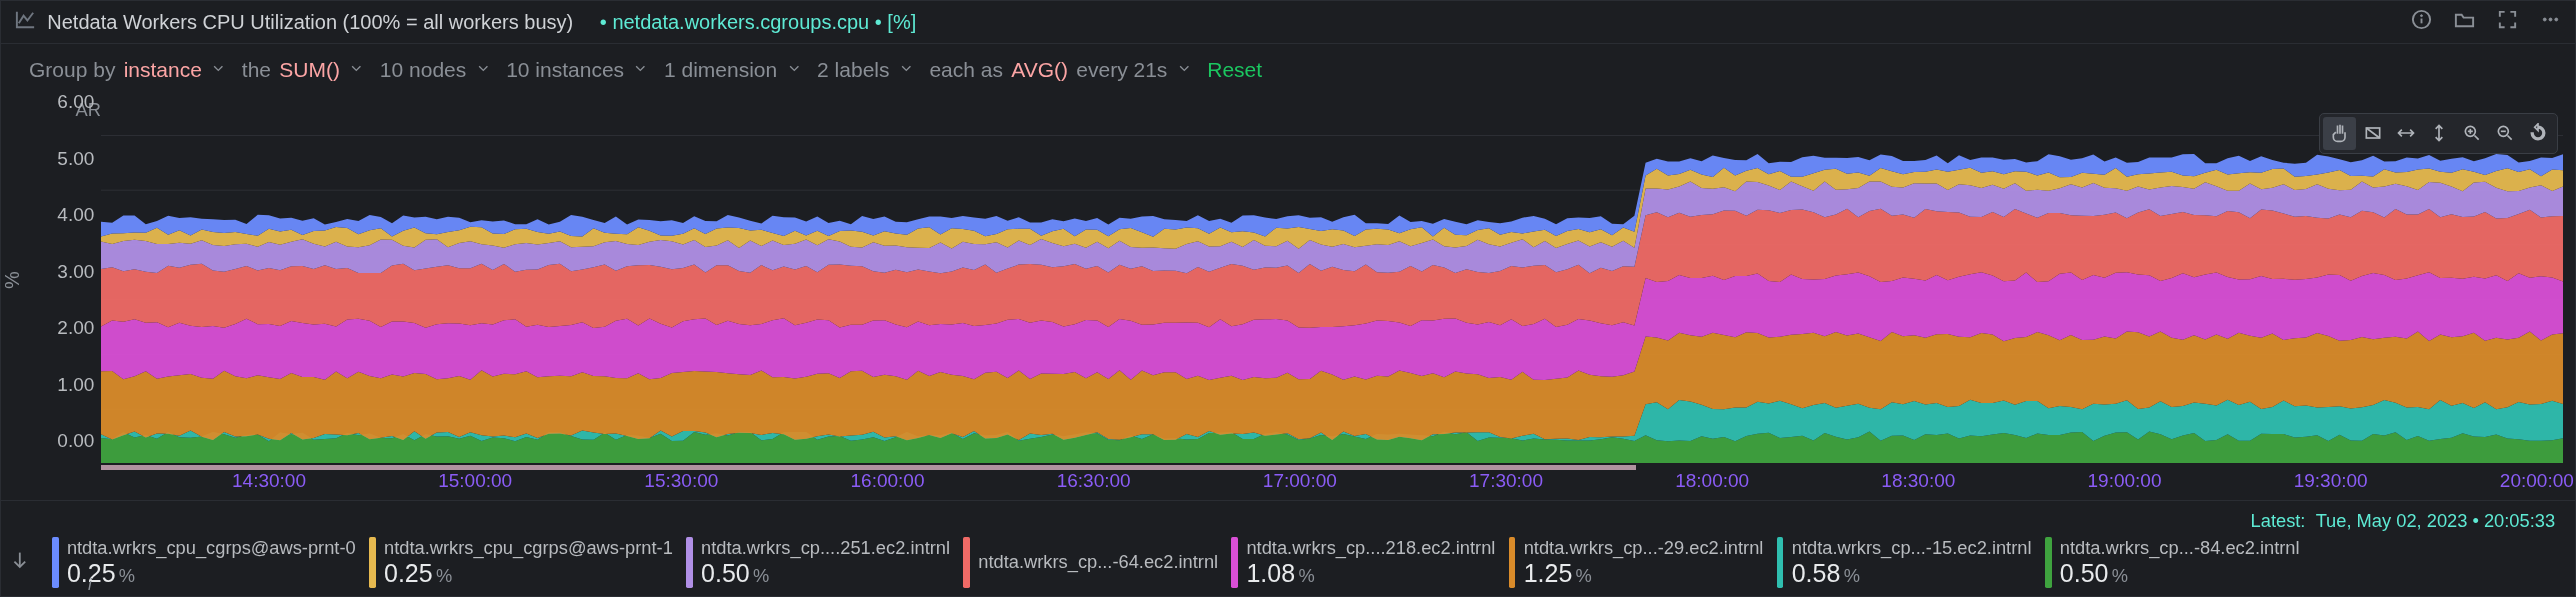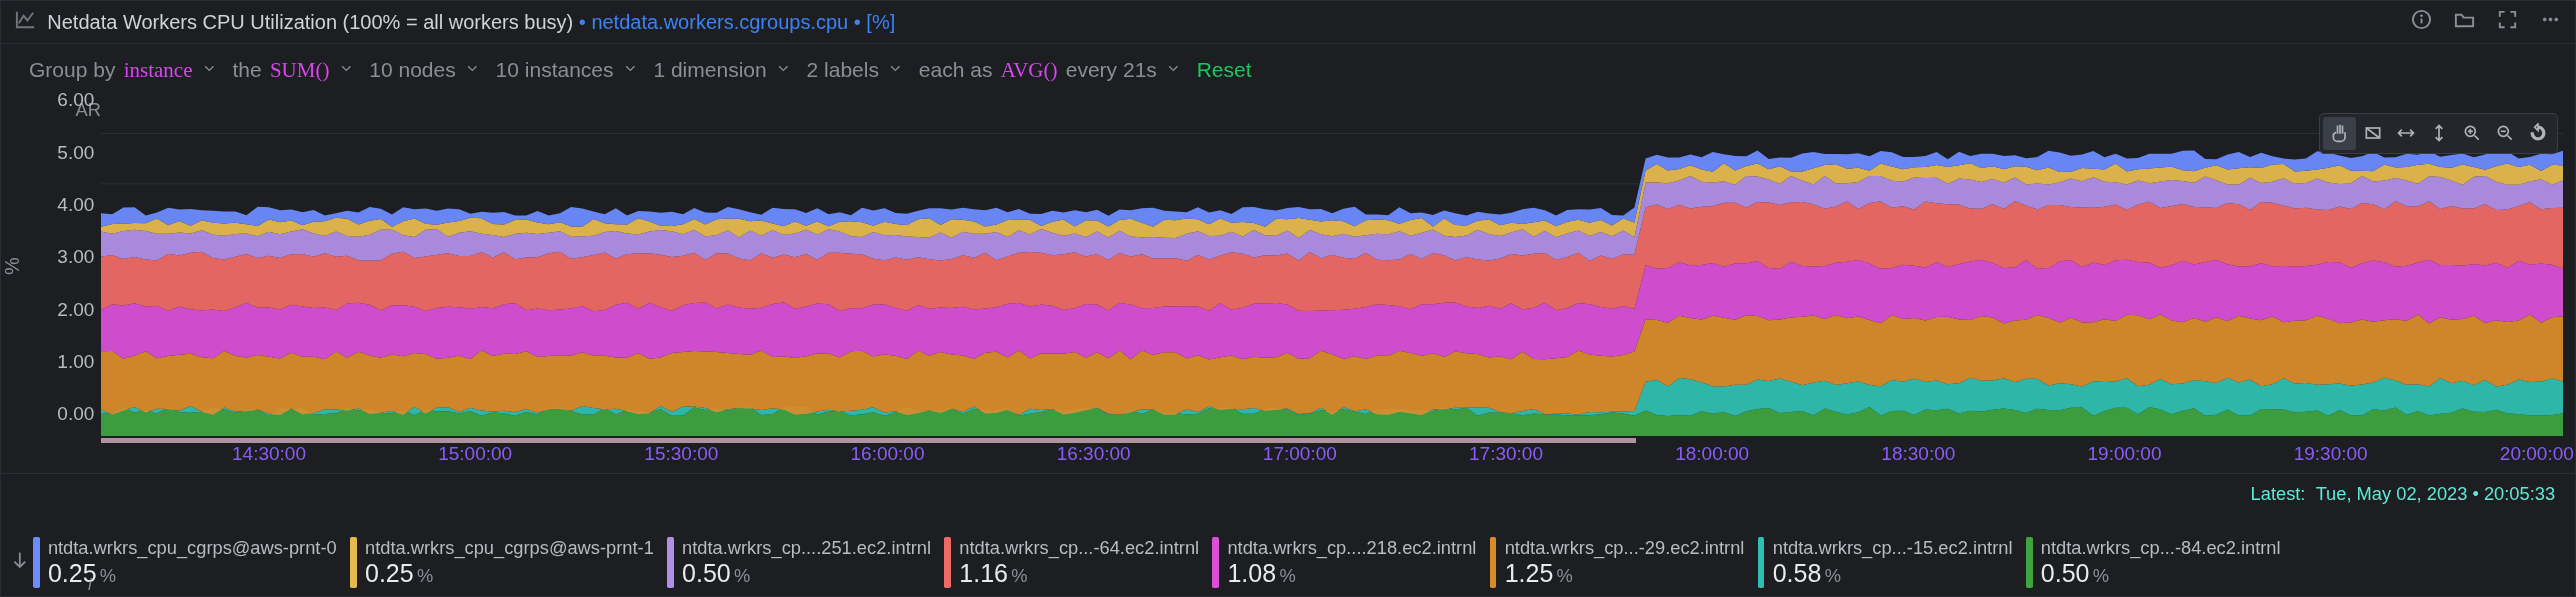--- a/index.html
+++ b/index.html
@@ -2,47 +2,47 @@
 <html><head>
 <meta charset="utf-8">
 <style>
 * { margin: 0; padding: 0; box-sizing: border-box; }
 html, body { width: 2576px; height: 597px; background: #1c1e22; color: #b8bbbf; font-family: -apple-system, BlinkMacSystemFont, "Segoe UI", sans-serif; font-size: 20px; }
 .panel { width: 100%; height: 100%; border: 0.8px solid #2a2d33; display: flex; flex-direction: column; }
 .titlebar { height: 43px; display: flex; align-items: center; padding: 0 13.3px; border-bottom: 0.8px solid #2a2d33; }
 .titlebar .left { display: flex; align-items: center; gap: 10px; flex: 1; }
 .titlebar .title-icon svg { width: 23px; height: 23px; stroke: #6f7680; fill: none; }
 .titlebar .title-text { color: #cfd2d6; font-size: 20px; }
-.titlebar .title-sub { color: #3b82f6; }
+.titlebar .title-sub { color: #5eead4; margin-left: 21px; }
 .titlebar .right { display: flex; align-items: center; gap: 20px; }
 .titlebar .right svg { width: 23px; height: 23px; stroke: #8a8f96; fill: none; }
 .toolbar { height: 52px; display: flex; align-items: center; gap: 15px; padding: 0 28px; font-size: 21px; }
 .toolbar .seg { display: flex; align-items: center; gap: 8.3px; }
 .toolbar .label-dim { color: #8a8f96; }
-.toolbar .label-white { color: #d946ef; font-family: Liberation Serif, serif; }
+.toolbar .label-white { color: #fca5a5; }
 .toolbar .chev svg { width: 16.6px; height: 16.6px; stroke: #8a8f96; fill: none; }
 .toolbar .reset { color: #1bc760; }
 .chart-area { flex: 1; position: relative; display: flex; }
 .y-axis { width: 100px; position: relative; }
 .y-title { position: absolute; left: 3.3px; top: 50%; transform: translateY(-50%) rotate(-90deg); color: #8a8f96; font-size: 20px; }
 .y-ticks { position: absolute; right: 6.7px; top: 0; bottom: 0; }
 .y-tick { position: absolute; right: 0; transform: translateY(-50%); color: #b8bbbf; font-size: 19px; text-align: right; }
 .ar-label { position: absolute; right: 0; top: 3.3px; color: #8a8f96; font-size: 18.3px; }
 .plot { flex: 1; position: relative; margin: 11.6px 11.6px 0 0; }
 .grid line { stroke: #32353b; stroke-width: 1; }
 .chart-svg { position: absolute; inset: 0; width: 100%; height: 100%; }
 .toolbox { position: absolute; right: 5px; top: 5px; display: flex; gap: 0; background: #24262b; border: 0.8px solid #3a3e45; border-radius: 5px; padding: 3.3px; }
 .toolbox .tool { width: 33px; height: 33px; display: flex; align-items: center; justify-content: center; border-radius: 3.3px; }
 .toolbox .tool.active { background: #3b3f47; }
 .toolbox .tool svg { width: 20px; height: 20px; stroke: #b0b4ba; fill: none; stroke-width: 2; }
 .x-axis { height: 37px; position: relative; margin-left: 100px; }
 .x-tick { position: absolute; top: 6.7px; transform: translateX(-50%); color: #8b5cf6; font-size: 19px; }
 .footer { border-top: 0.8px solid #2a2d33; padding: 5px 8.3px 8.3px 8.3px; }
 .latest { text-align: right; color: #5eead4; font-size: 18.3px; padding: 3.3px 11.6px 5px 0; }
-.legend-row { display: flex; align-items: center; gap: 2px; margin-top: 27px; }
+.legend-row { display: flex; align-items: center; gap: 21px; }
 .arrow-down svg { width: 21.6px; height: 21.6px; stroke: #8a8f96; fill: none; }
 .legend-items { display: flex; gap: 13.3px; flex: 1; }
 .legend-item { display: flex; gap: 8.3px; align-items: stretch; }
 .swatch { width: 6.7px; border-radius: 1.7px; }
 .legend-text { display: flex; flex-direction: column; justify-content: center; }
 .legend-name { color: #b8bbbf; font-size: 18.3px; white-space: nowrap; }
 .legend-val { color: #e8eaec; font-size: 25px; }
 .legend-val .unit { color: #8a8f96; font-size: 18.3px; margin-left: 3.3px; }
 .i-label { position: absolute; left: 88px; bottom: 1.7px; color: #8a8f96; font-size: 16.6px; font-style: italic; }
 .track { position: absolute; left: 0; right: 0; bottom: -6.7px; height: 5px; background: #f1c5d6; opacity: 0.7; }
@@ -261,21 +261,20 @@
             <div class="swatch" style="background:#b08fe6"></div>
             <div class="legend-text">
               <div class="legend-name">ntdta.wrkrs_cp....251.ec2.intrnl</div>
               <div class="legend-val">0.50<span class="unit">%</span></div>
             </div>
           </div>
           <div class="legend-item">
             <div class="swatch" style="background:#ef6a66"></div>
             <div class="legend-text">
               <div class="legend-name">ntdta.wrkrs_cp...-64.ec2.intrnl</div>
-              <div class="legend-val">1.16<span class="unit">%</span></div>
             </div>
           </div>
           <div class="legend-item">
             <div class="swatch" style="background:#d94fd6"></div>
             <div class="legend-text">
               <div class="legend-name">ntdta.wrkrs_cp....218.ec2.intrnl</div>
               <div class="legend-val">1.08<span class="unit">%</span></div>
             </div>
           </div>
           <div class="legend-item">

